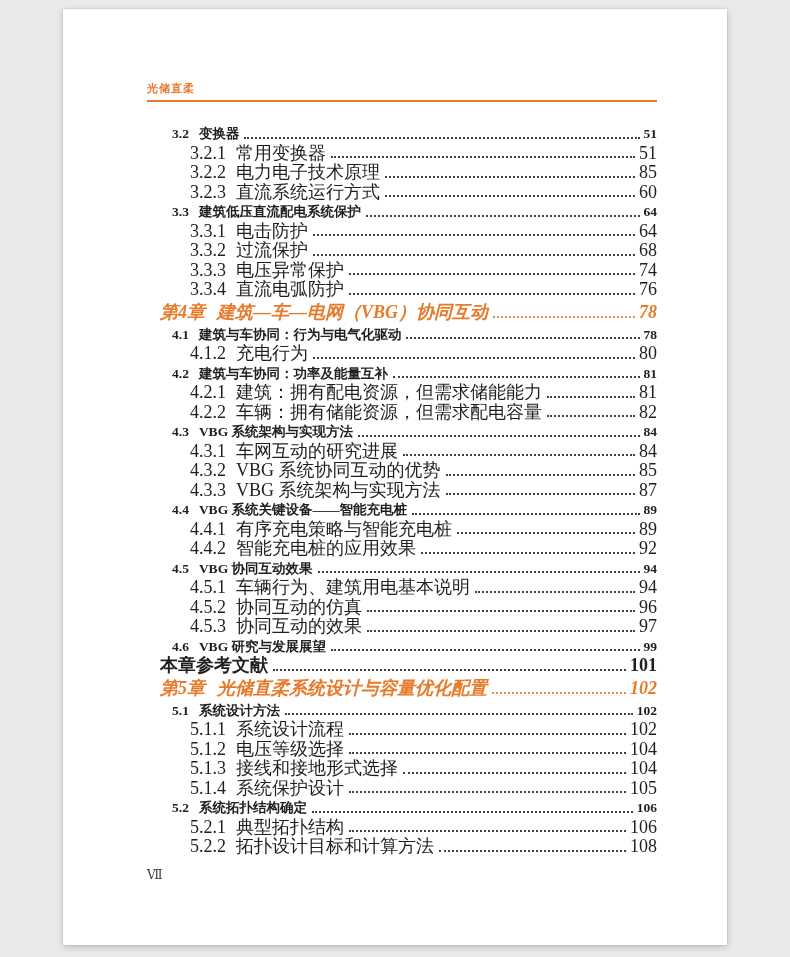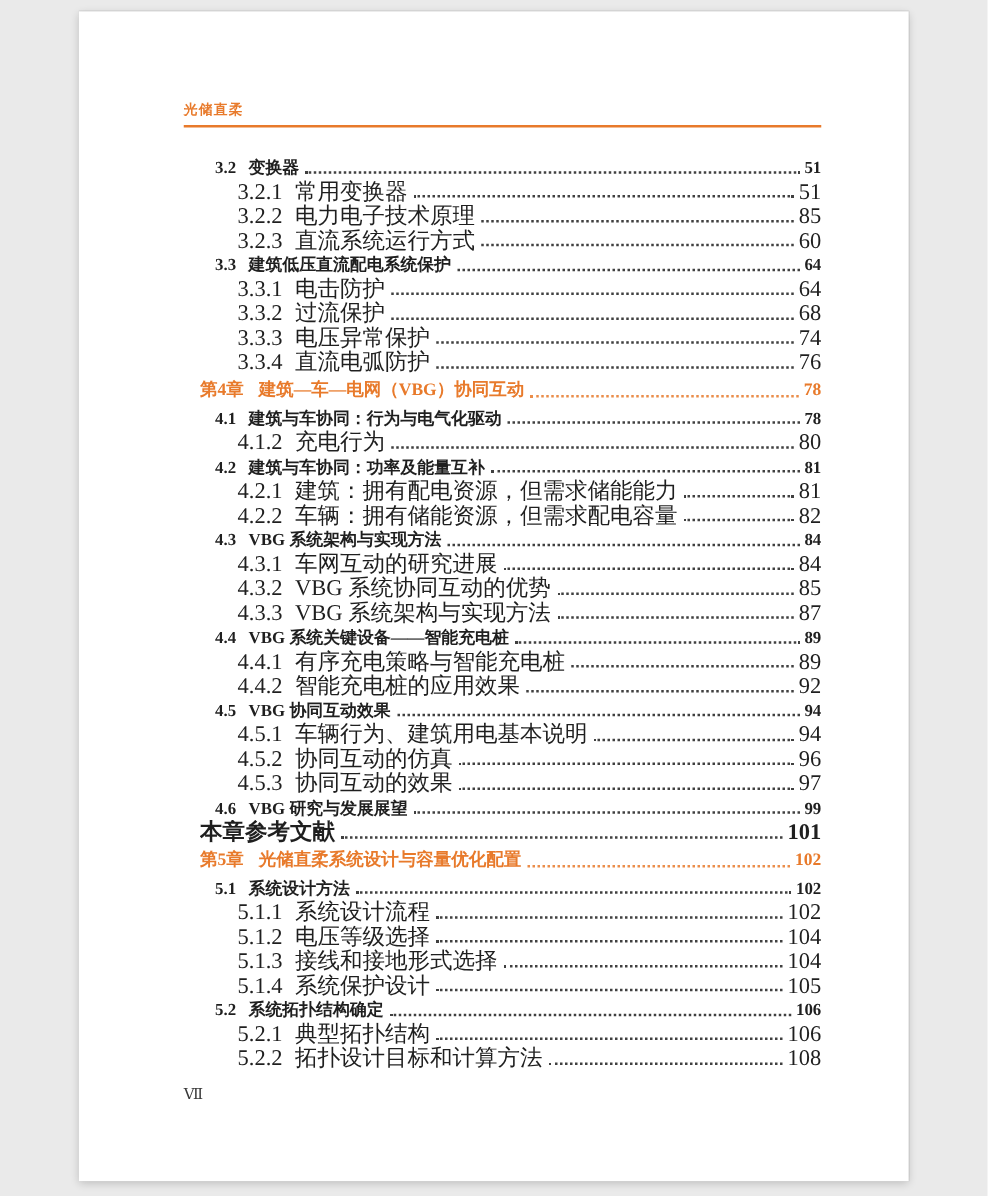--- a/index.html
+++ b/index.html
@@ -66,24 +66,25 @@
     opacity:0.85;
     min-width:12px;
   }
   .toc-row .pagenum{
     flex:0 0 auto;
     text-align:right;
   }
   .level-chapter{
     color:var(--accent);
     font-weight:bold;
-    font-size:14px;
+    font-size:18px;
     height:21px;
     line-height:21px;
     margin:2px 0;
+    font-style:italic;
   }
   .level-chapter .num{margin-right:12px;}
   .level-section{
     font-weight:bold;
     font-size:13.5px;
     padding-left:12px;
   }
   .level-ref{
     font-weight:bold;
     font-size:18px;

